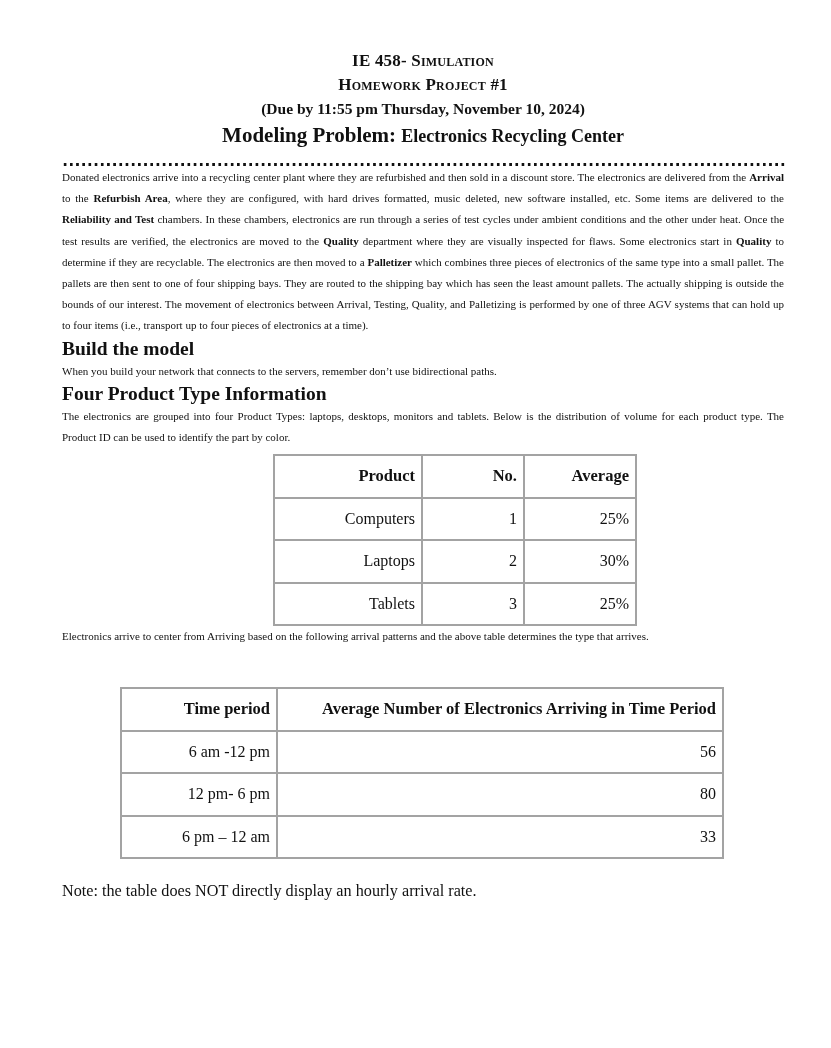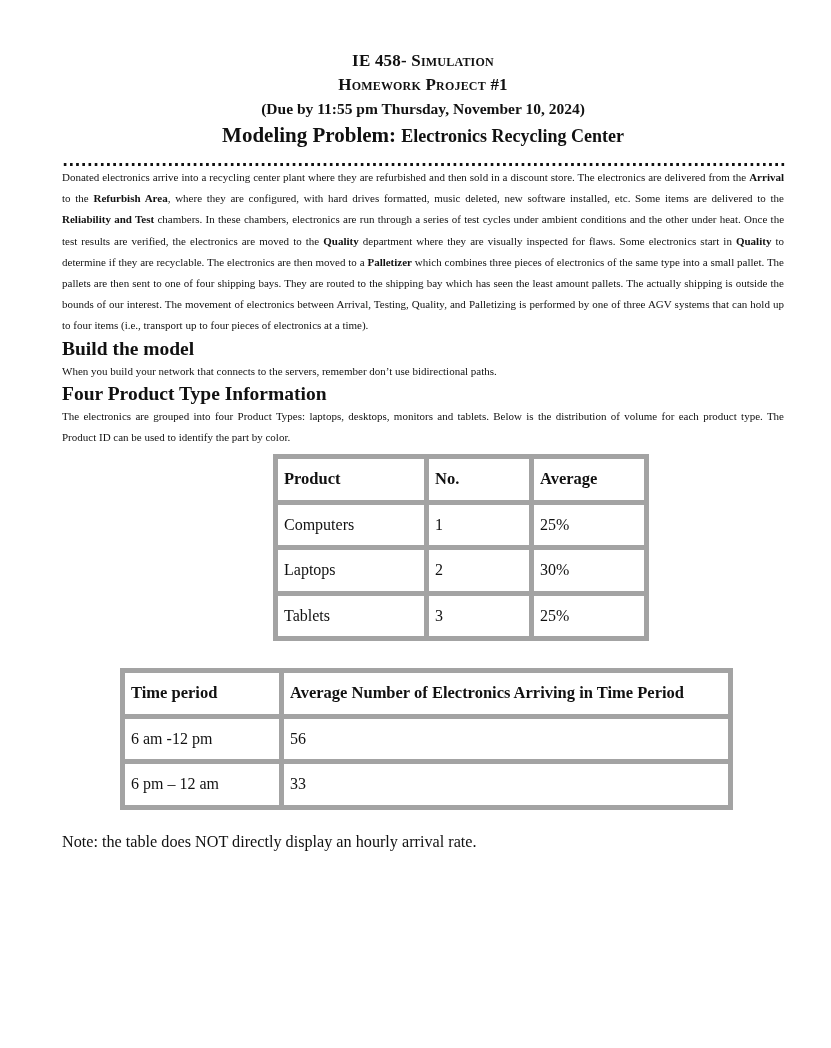--- a/index.html
+++ b/index.html
@@ -63,41 +63,41 @@
       margin: 0;
       line-height: 24px;
     }
     .build-title { margin-top: 1px; }
     .product-title { margin-top: 33px; }
     table.grid {
       border-collapse: collapse;
       font-size: 16px;
     }
     table.grid td, table.grid th {
-      border: 5px solid #a3a3a3;
-      text-align: left;
+      border: 2px solid #a3a3a3;
+      text-align: right;
       padding: 10px 6px;
       line-height: 20.5px;
       height: 20.5px;
     }
     table.grid th {
       font-weight: bold;
       font-size: 16.5px;
     }
     .product-table {
       margin-left: 211px;
       margin-top: 6px;
     }
     .product-table .c1 { width: 134px; }
     .product-table .c2 { width: 88px; }
     .product-table .c3 { width: 98px; }
     .arrival-text { margin-top: 1px; }
     .arrival-table {
       margin-left: 58px;
-      margin-top: 27px;
+      margin-top: 40px;
     }
     .arrival-table th { font-weight: normal; font-size: 16px; }
     .arrival-table .c1 { width: 142px; }
     .arrival-table .c2 { width: 432px; }
     .note {
       margin-top: 22px;
       font-size: 16.2px;
       line-height: 21px;
     }
   </style>
@@ -146,34 +146,39 @@
         <td>30%</td>
       </tr>
       <tr>
         <td>Tablets</td>
         <td>3</td>
         <td>25%</td>
       </tr>
     </tbody>
   </table>
 
+  <p class="body arrival-text">Electronics arrive to center from Arriving based on the following arrival patterns and the above table determines the type that arrives.</p>
 
   <table class="grid arrival-table">
     <thead>
       <tr>
         <th class="c1">Time period</th>
         <th class="c2">Average Number of Electronics Arriving in Time Period</th>
       </tr>
     </thead>
     <tbody>
       <tr>
         <td>6 am -12 pm</td>
         <td>56</td>
       </tr>
       <tr>
+        <td>12 pm- 6 pm</td>
+        <td>80</td>
+      </tr>
+      <tr>
         <td>6 pm – 12 am</td>
         <td>33</td>
       </tr>
     </tbody>
   </table>
 
   <p class="note">Note: the table does NOT directly display an hourly arrival rate.</p>
 </div>
 
 </body></html>

